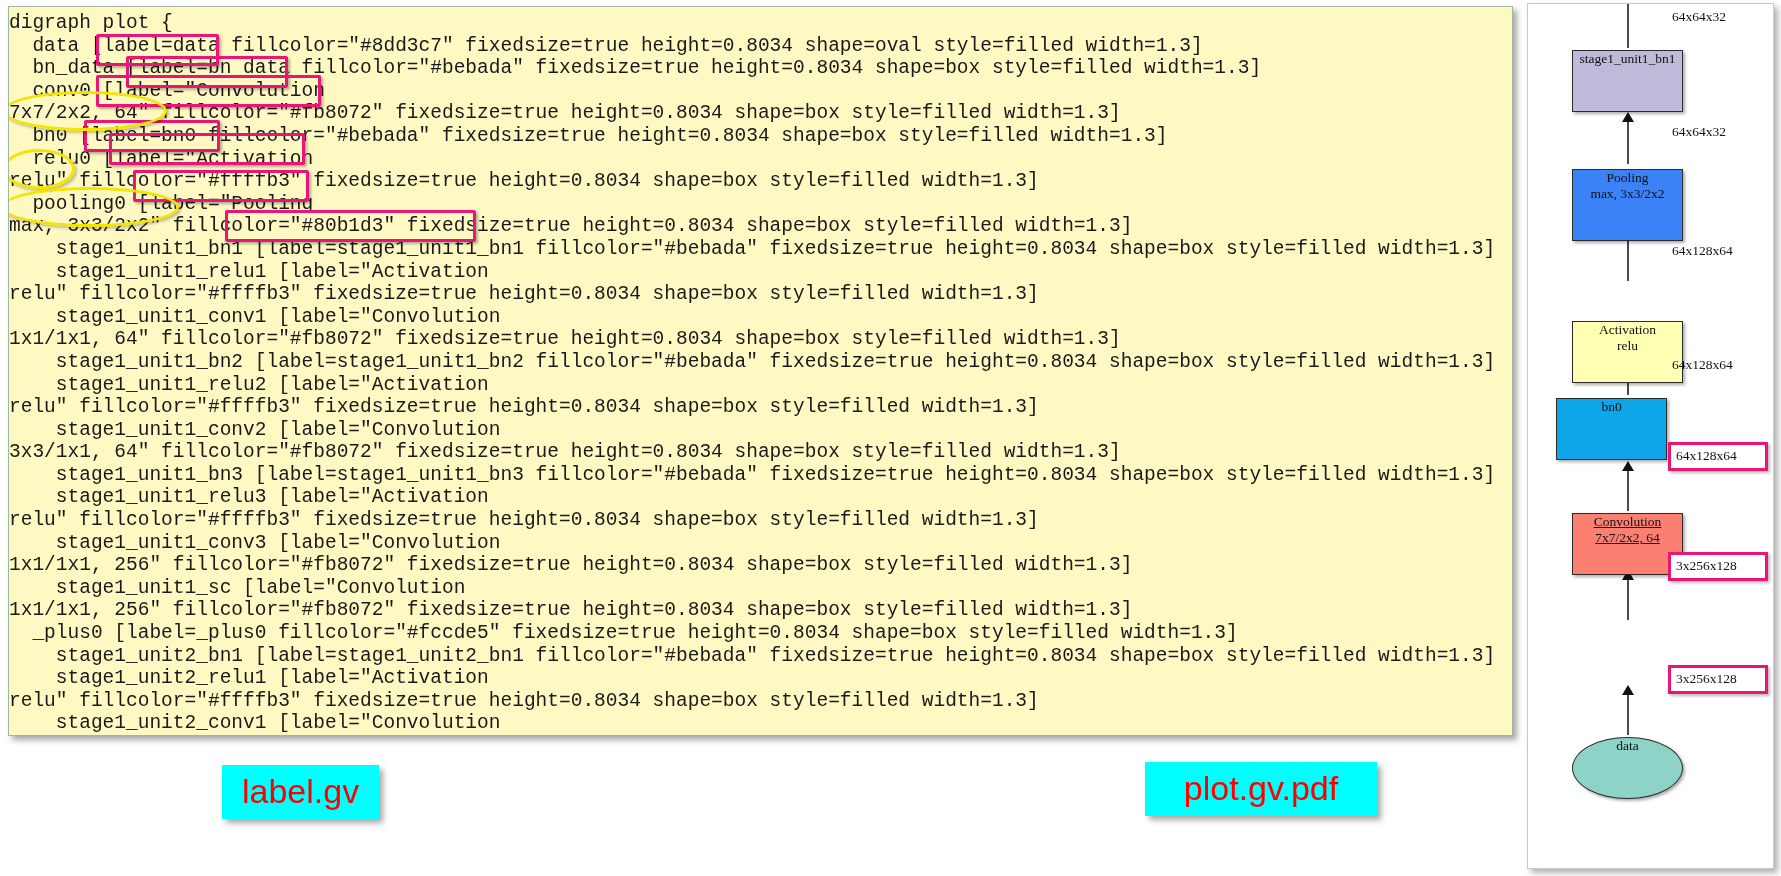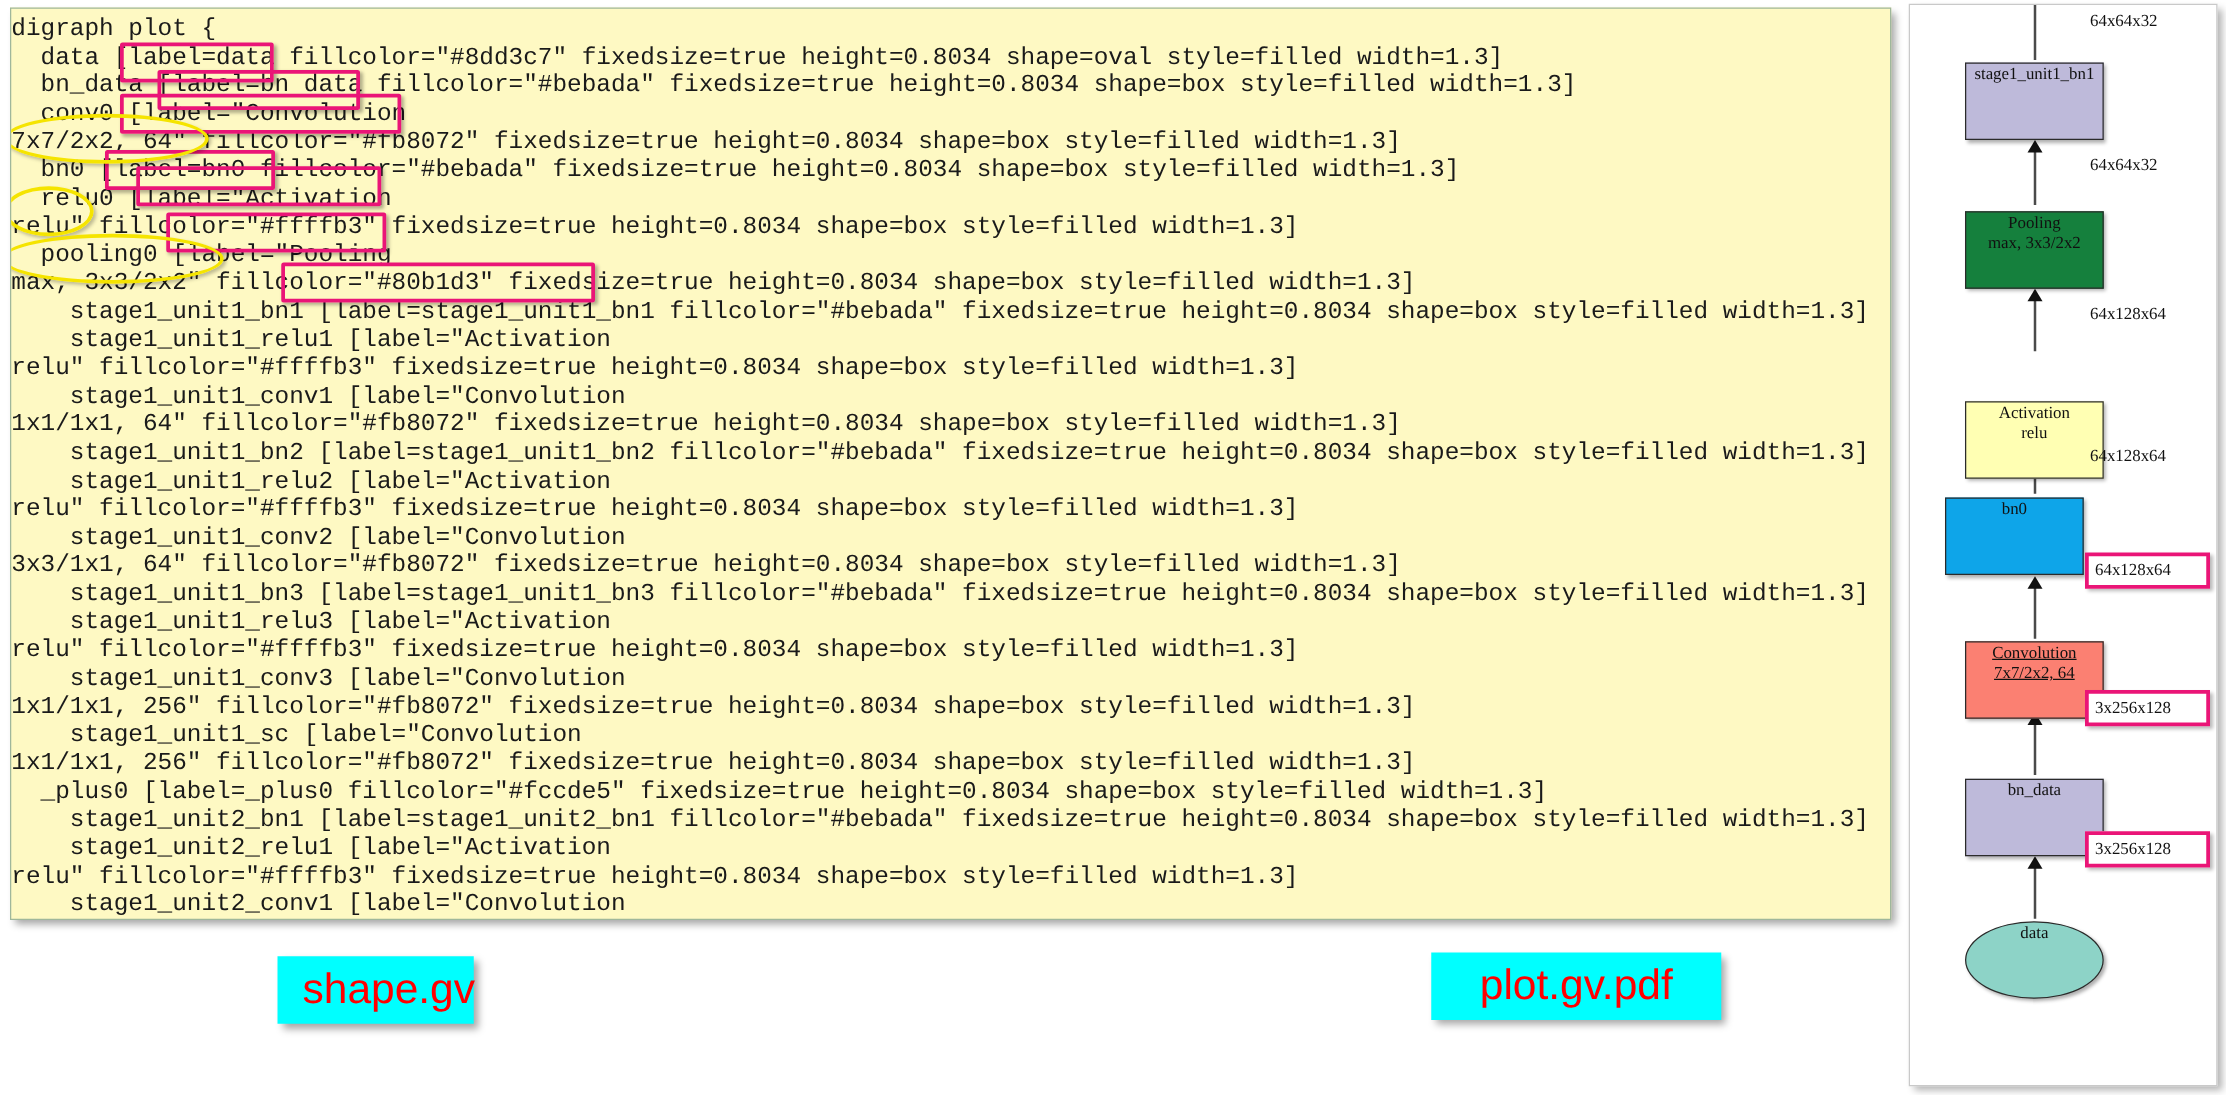--- a/index.html
+++ b/index.html
@@ -127,21 +127,21 @@
   <div class="ann ann-box" style="left:75px;top:113px;width:130px;height:26px;"></div>
   <div class="ann ann-box" style="left:100px;top:126px;width:190px;height:26px;"></div>
   <div class="ann ann-box" style="left:124px;top:163px;width:170px;height:26px;"></div>
   <div class="ann ann-box" style="left:216px;top:203px;width:245px;height:26px;"></div>
 
   <div class="ann ann-ellipse" style="left:-6px;top:84px;width:158px;height:34px;"></div>
   <div class="ann ann-ellipse" style="left:-6px;top:142px;width:66px;height:34px;"></div>
   <div class="ann ann-ellipse" style="left:-8px;top:180px;width:172px;height:34px;"></div>
 </div>
 
-<div class="caption" id="caption-gv">shape.gv</div>
+<div class="caption" id="caption-gv">label.gv</div>
 
 <div class="caption" id="caption-pdf">plot.gv.pdf</div>
 
 <div id="graph-panel">
   <div id="graph-inner">
 
     <div class="gedge" style="left:99px;top:0px;height:44px;"></div>
     <div class="gedge" style="left:99px;top:114px;height:46px;"></div>
     <div class="gedge" style="left:99px;top:233px;height:44px;"></div>
     <div class="gedge" style="left:99px;top:347px;height:44px;"></div>
@@ -153,42 +153,39 @@
     <div class="garrow" style="left:94px;top:227px;"></div>
     <div class="garrow" style="left:94px;top:341px;"></div>
     <div class="garrow" style="left:94px;top:457px;"></div>
     <div class="garrow" style="left:94px;top:566px;"></div>
     <div class="garrow" style="left:94px;top:681px;"></div>
 
     <div class="gnode" style="left:44px;top:46px;width:111px;height:62px;background:#bebada;">
       <span>stage1_unit1_bn1</span>
     </div>
 
-    <div class="gnode" style="left:44px;top:165px;width:111px;height:62px;background:#15803d;">
+    <div class="gnode" style="left:44px;top:165px;width:111px;height:72px;background:#3b82f6;">
       <span>Pooling
 max, 3x3/2x2</span>
     </div>
 
     <div class="gnode" style="left:44px;top:279px;width:111px;height:62px;background:#ffffb3;margin-top:38px;">
       <span>Activation
 relu</span>
     </div>
 
     <div class="gnode" style="left:28px;top:394px;width:111px;height:62px;background:#0ea5e9;">
       <span>bn0</span>
     </div>
 
     <div class="gnode" style="left:44px;top:509px;width:111px;height:62px;background:#fb8072;text-decoration:underline;">
       <span>Convolution
 7x7/2x2, 64</span>
     </div>
 
-    <div class="gnode" style="left:44px;top:619px;width:111px;height:62px;background:#bebada;">
-      <span>bn_data</span>
-    </div>
 
     <div class="gnode oval" style="left:44px;top:733px;width:111px;height:62px;background:#8dd3c7;">
       <span>data</span>
     </div>
 
     <div class="glabel" style="left:104px;top:5px;">64x64x32</div>
     <div class="glabel" style="left:104px;top:120px;">64x64x32</div>
     <div class="glabel" style="left:104px;top:239px;">64x128x64</div>
     <div class="glabel" style="left:104px;top:353px;">64x128x64</div>
 

